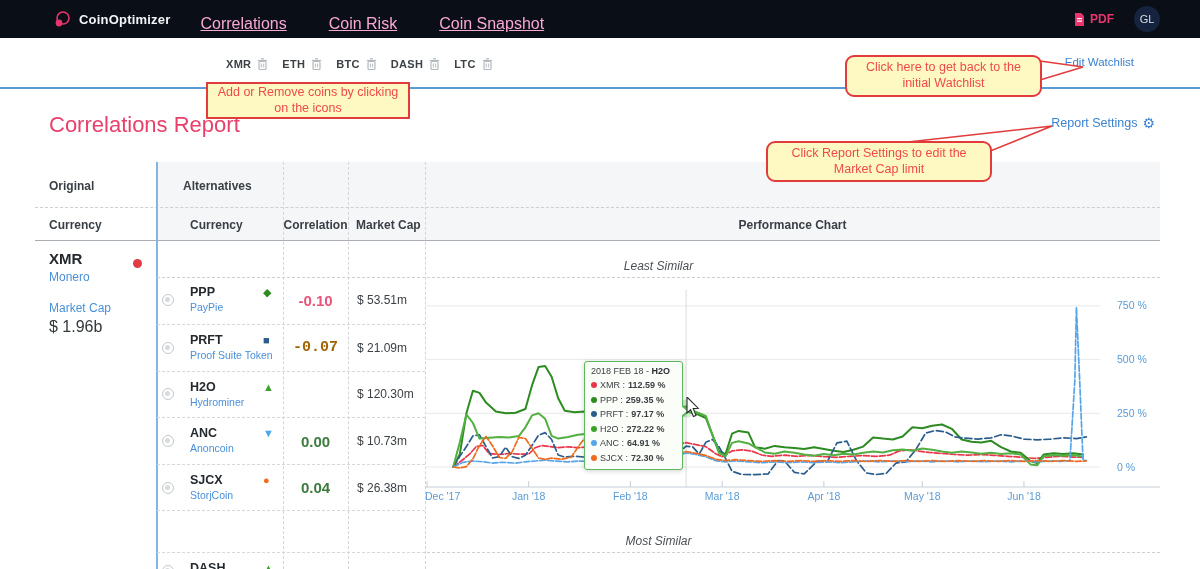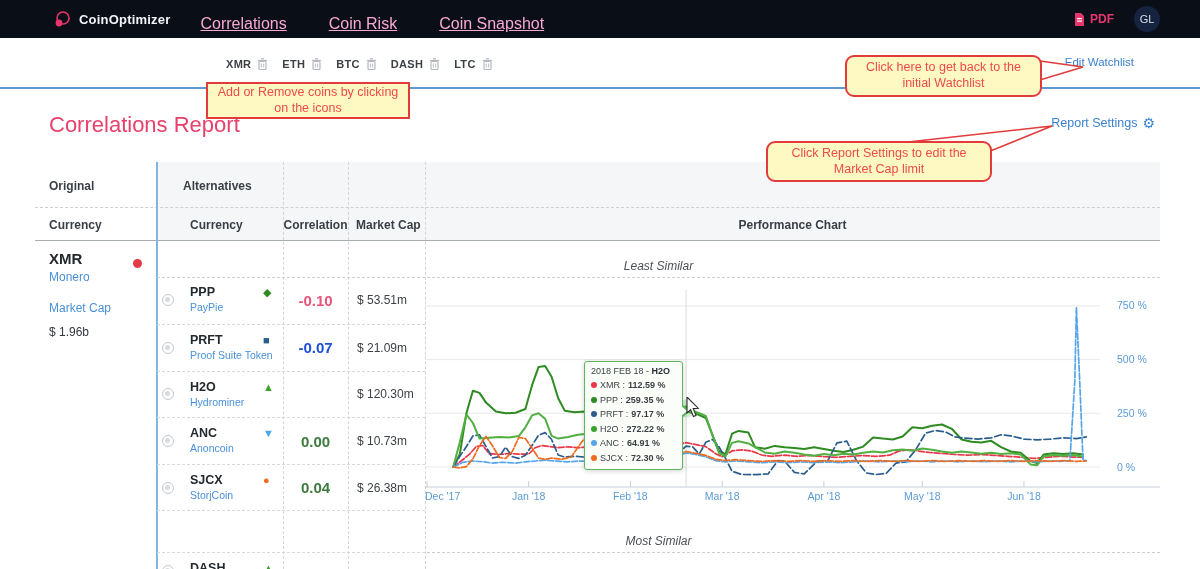--- a/index.html
+++ b/index.html
@@ -56,21 +56,21 @@
   .dashed { border-top:1px dashed #cfcfcf; }
   .solid  { border-top:1px solid #a9aeb4; }
   .vline-blue { position:absolute; left:156px; top:162px; width:2px; height:407px; background:#82b6e2; }
   .vdash { position:absolute; width:0; border-left:1px dashed #d5d5d5; }
 
   .left-panel { position:absolute; left:49px; top:250px; }
   .lp-sym { font-size:15px; font-weight:bold; color:#24292e; }
   .lp-dot { position:absolute; left:84px; top:9px; width:9px; height:9px; border-radius:50%; background:#e23b46; }
   .lp-name { font-size:12px; color:#4a90d9; margin-top:3px; }
   .lp-mcl { font-size:12px; color:#4a90d9; margin-top:17px; }
-  .lp-mcv { font-size:12px; color:#33383d; margin-top:10px; }
+  .lp-mcv { font-size:16px; color:#33383d; margin-top:3px; }
 
   .similar-label { position:absolute; left:157px; width:1003px; text-align:center;
                    font-size:12px; font-style:italic; color:#4a5056; }
 
   .alt-row { position:absolute; left:157px; width:268px; cursor:pointer; }
   .alt-row + .alt-row { border-top:1px dashed #d8d8d8; }
   .radio { position:absolute; left:5px; top:50%; margin-top:-6px; width:12px; height:12px;
            border-radius:50%; border:1.5px solid #c3c8cd; }
   .radio::after { content:""; position:absolute; left:2px; top:2px; width:5px; height:5px;
                   border-radius:50%; background:#d8dbde; }
@@ -250,21 +250,21 @@
       <div class="row-name">PayPie</div>
       <span class="row-marker" style="color: rgb(46, 139, 34);">◆</span>
       <div class="row-corr" style="color: rgb(232, 83, 122);">-0.10</div>
       <div class="row-mcap">$ 53.51m</div>
     </div>
     <div class="alt-row" style="top: 323.8px; height: 46.8px; border-top: 1px dashed rgb(216, 216, 216);">
       <span class="radio"></span>
       <div class="row-sym">PRFT</div>
       <div class="row-name">Proof Suite Token</div>
       <span class="row-marker" style="color: rgb(43, 93, 140);">■</span>
-      <div class="row-corr" style="color: #1d4ed8;">-0.07</div>
+      <div class="row-corr" style="color: #a16207; font-family: Liberation Mono, monospace;">-0.07</div>
       <div class="row-mcap">$ 21.09m</div>
     </div>
     <div class="alt-row" style="top: 370.6px; height: 46.8px; border-top: 1px dashed rgb(216, 216, 216);">
       <span class="radio"></span>
       <div class="row-sym">H2O</div>
       <div class="row-name">Hydrominer</div>
       <span class="row-marker" style="color: rgb(58, 163, 42);">▲</span>
       <div class="row-mcap">$ 120.30m</div>
     </div>
     <div class="alt-row" style="top: 417.4px; height: 46.8px; border-top: 1px dashed rgb(216, 216, 216);">

